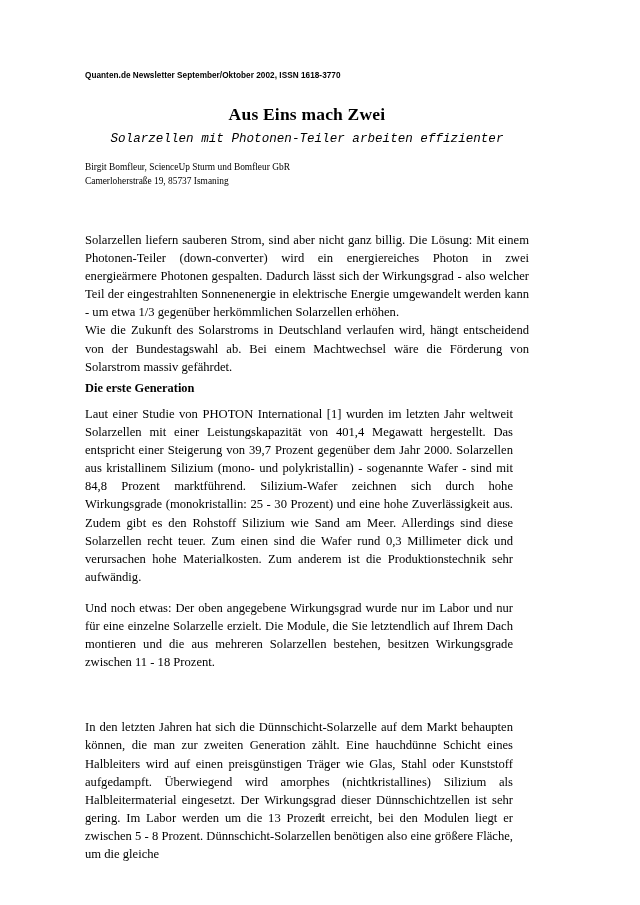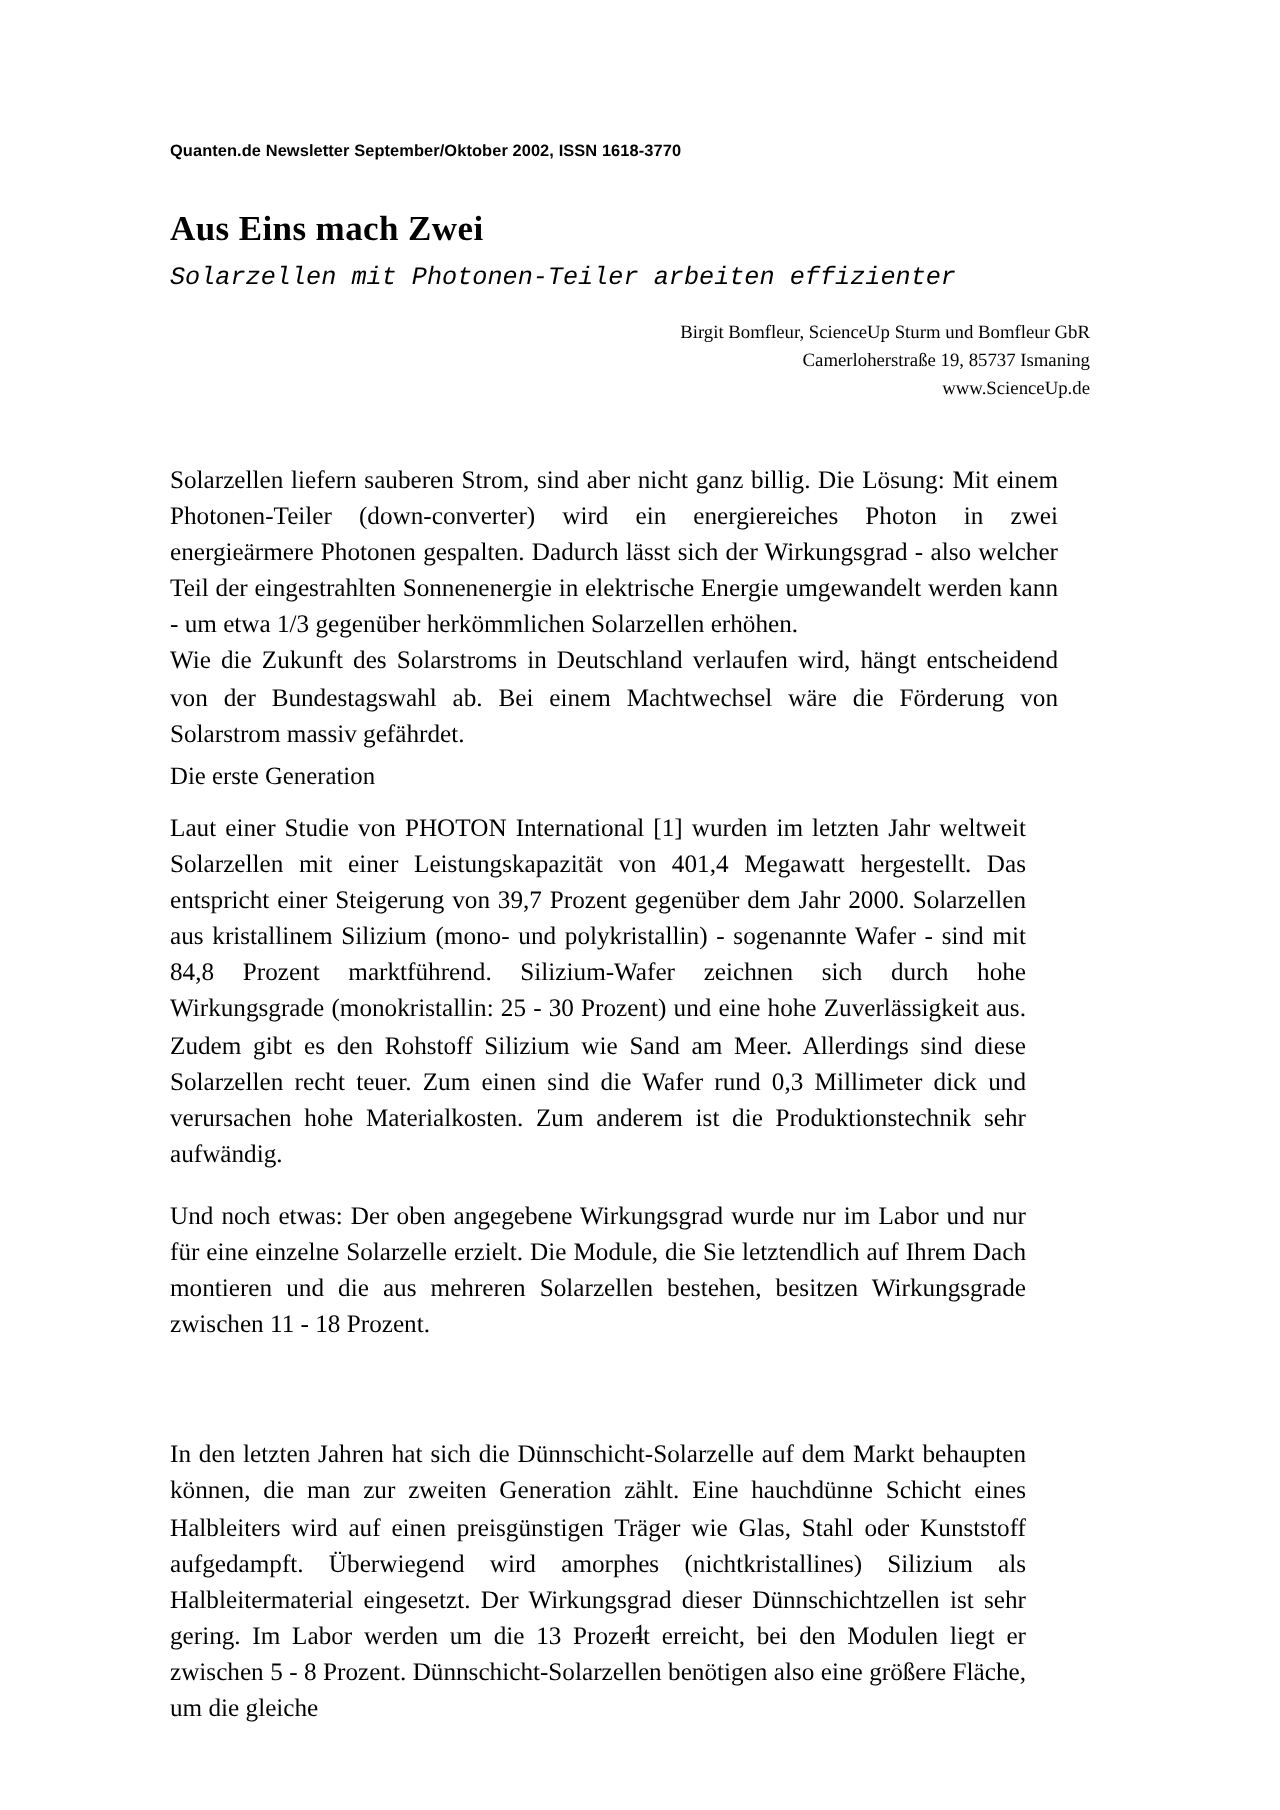--- a/index.html
+++ b/index.html
@@ -44,21 +44,21 @@
     left: 0;
     white-space: nowrap;
   }
 
   
   .title-block {
     position: absolute;
     top: 104px;
     left: 0;
     width: 444px;
-    text-align: left;
+    text-align: center;
   }
   .doc-title {
     font-family: "Liberation Serif", "DejaVu Serif", serif;
     font-weight: bold;
     font-size: 17.5px;
     line-height: 1.25;
     letter-spacing: 0.2px;
     margin: 0;
   }
   .doc-subtitle {
@@ -66,23 +66,23 @@
     font-style: italic;
     font-size: 12.6px;
     line-height: 1.3;
     margin: 5px 0 0 0;
   }
 
   
   .author-block {
     position: absolute;
     top: 160px;
-    left: 16px;
+    left: 0;
     width: 444px;
-    text-align: right;
+    text-align: left;
     font-size: 9.4px;
     line-height: 14.2px;
   }
   .author-line { display: block; }
 
   
   .abstract {
     position: absolute;
     top: 231px;
     left: 0;
@@ -96,21 +96,21 @@
 
   
   .body-region {
     position: absolute;
     top: 380px;
     left: 0;
     width: 444px;
   }
   h2.section-heading {
     font-family: "Liberation Serif", "DejaVu Serif", serif;
-    font-weight: normal;
+    font-weight: bold;
     font-size: 12.4px;
     line-height: 16px;
     margin: 0 0 9px 0;
   }
   p.body-par {
     font-size: 12.6px;
     line-height: 18.1px;
     text-align: justify;
     margin: 0 16px 13px 0;
     text-justify: inter-word;
@@ -139,21 +139,20 @@
     <div class="running-head">Quanten.de Newsletter September/Oktober 2002, ISSN 1618-3770</div>
 
     <div class="title-block">
       <h1 class="doc-title">Aus Eins mach Zwei</h1>
       <p class="doc-subtitle">Solarzellen mit Photonen-Teiler arbeiten effizienter</p>
     </div>
 
     <div class="author-block">
       <span class="author-line">Birgit Bomfleur, ScienceUp Sturm und Bomfleur GbR</span>
       <span class="author-line">Camerloherstraße 19, 85737 Ismaning</span>
-      <span class="author-line">www.ScienceUp.de</span>
     </div>
 
     <div class="abstract">
       <p>Solarzellen liefern sauberen Strom, sind aber nicht ganz billig. Die Lösung: Mit einem Photonen-Teiler (down-converter) wird ein energiereiches Photon in zwei energieärmere Photonen gespalten. Dadurch lässt sich der Wirkungsgrad - also welcher Teil der eingestrahlten Sonnenenergie in elektrische Energie umgewandelt werden kann - um etwa 1/3 gegenüber herkömmlichen Solarzellen erhöhen.</p>
       <p class="cont">Wie die Zukunft des Solarstroms in Deutschland verlaufen wird, hängt entscheidend von der Bundestagswahl ab. Bei einem Machtwechsel wäre die Förderung von Solarstrom massiv gefährdet.</p>
     </div>
 
     <div class="body-region">
 
       <h2 class="section-heading">Die erste Generation</h2>

